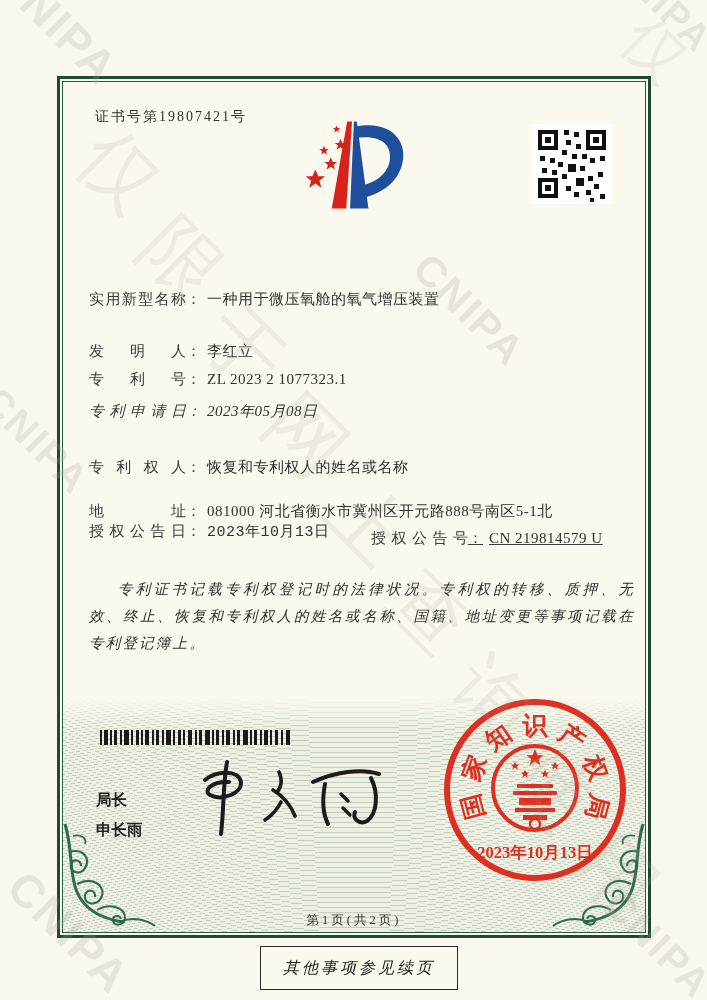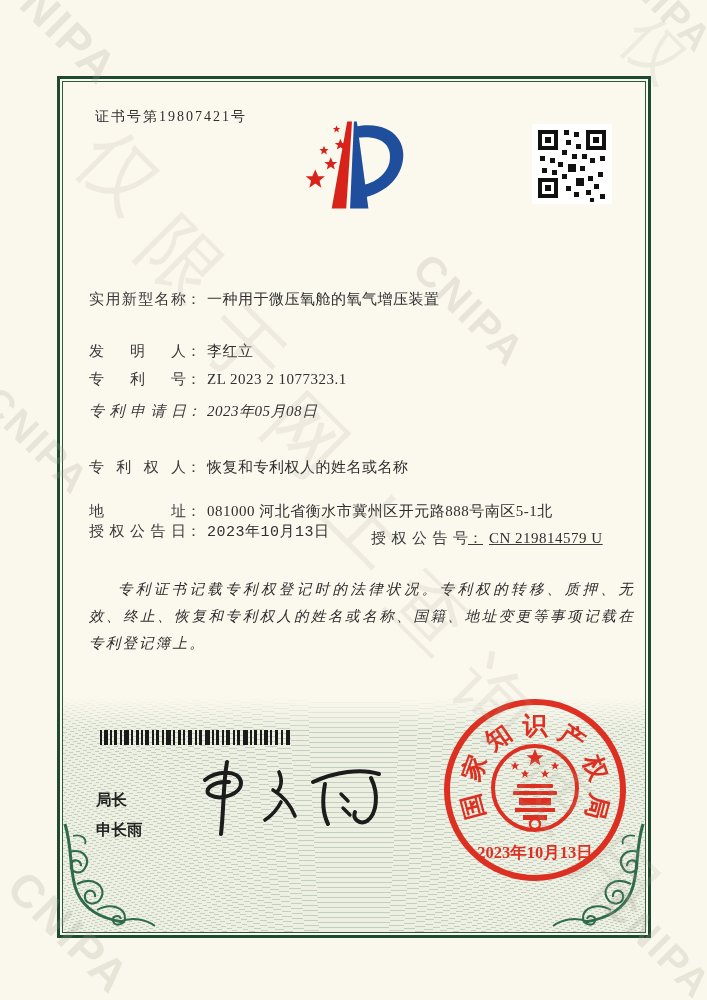--- a/index.html
+++ b/index.html
@@ -284,17 +284,19 @@
             <rect x="82" y="105" width="44" height="4" rx="1"></rect>
             <rect x="88" y="112" width="32" height="7"></rect>
             <rect x="84" y="122" width="40" height="4"></rect>
             <rect x="92" y="129" width="24" height="5"></rect>
           </g>
           <circle cx="104" cy="138" r="5" fill="none" stroke="#dd2517" stroke-width="2.4"></circle>
         </g>
         <text x="104" y="172" fill="#dd2517" font-family="'Liberation Serif',serif" font-size="16.5" font-weight="bold" text-anchor="middle">2023年10月13日</text>
       </svg>
 
+      <div class="pagenum">第1页(共2页)</div>
     </div>
   </div>
 
+  <div class="footnote">其他事项参见续页</div>
 
 </div>
 
 </body></html>

